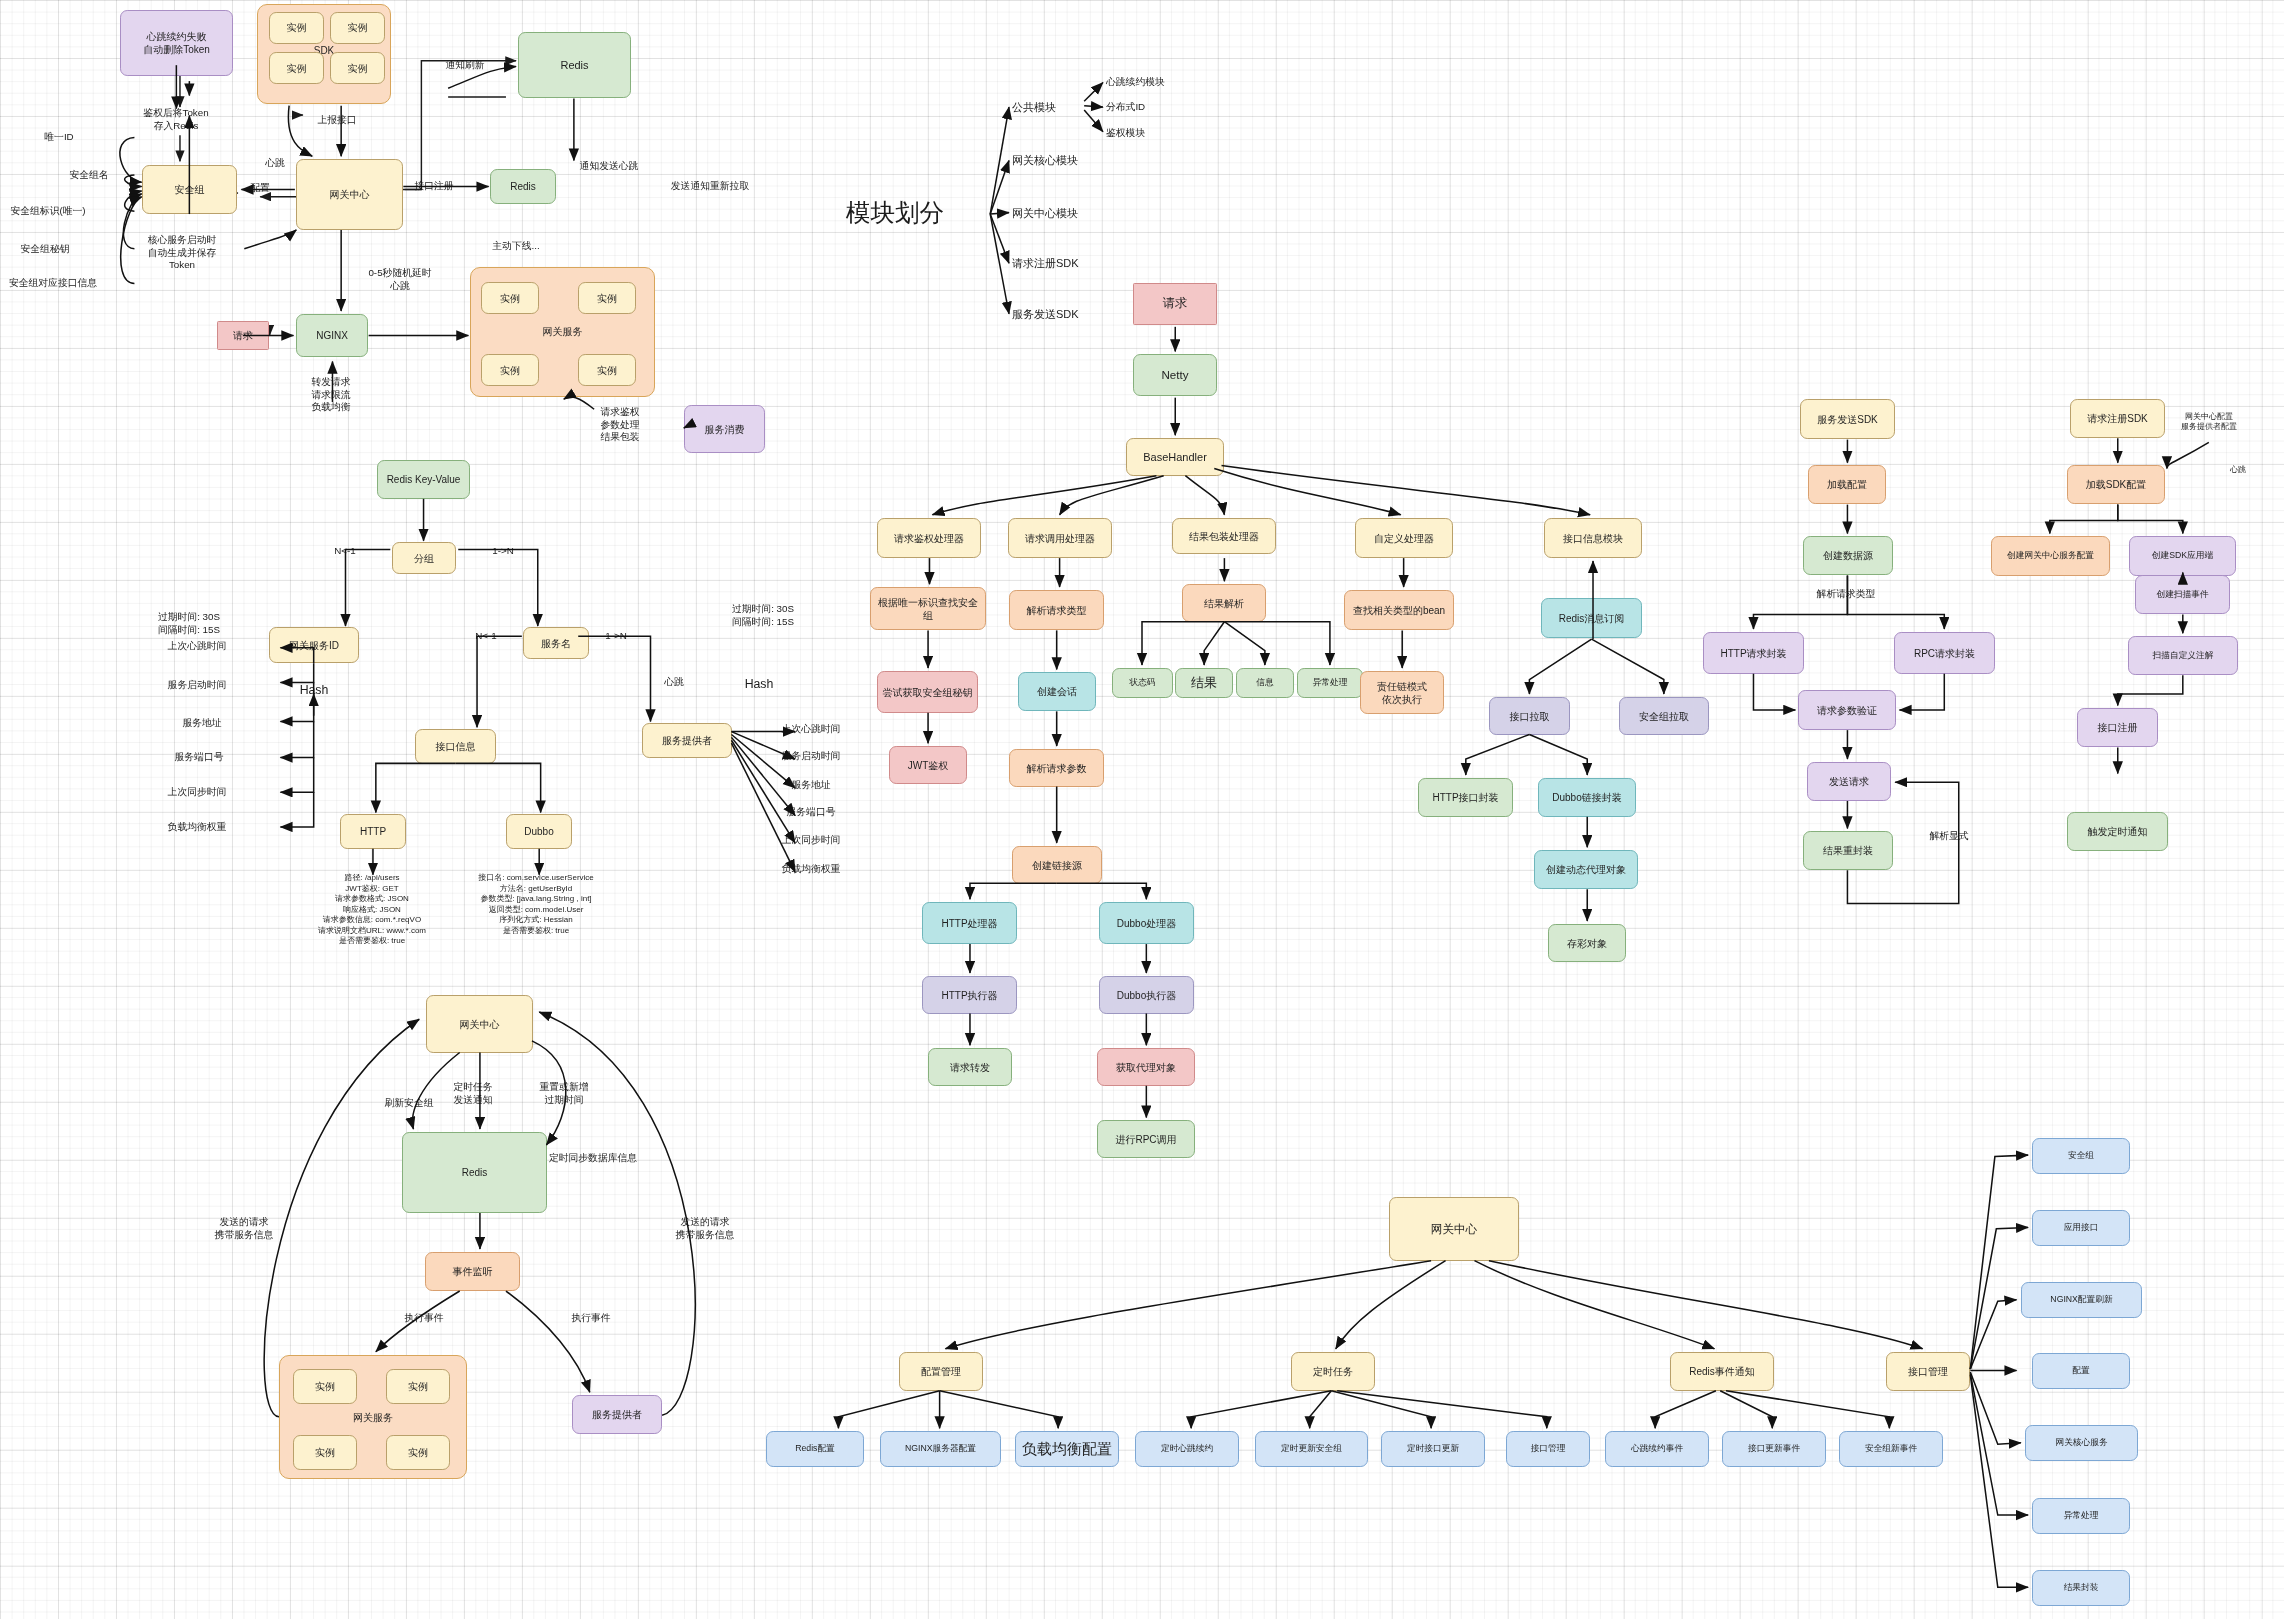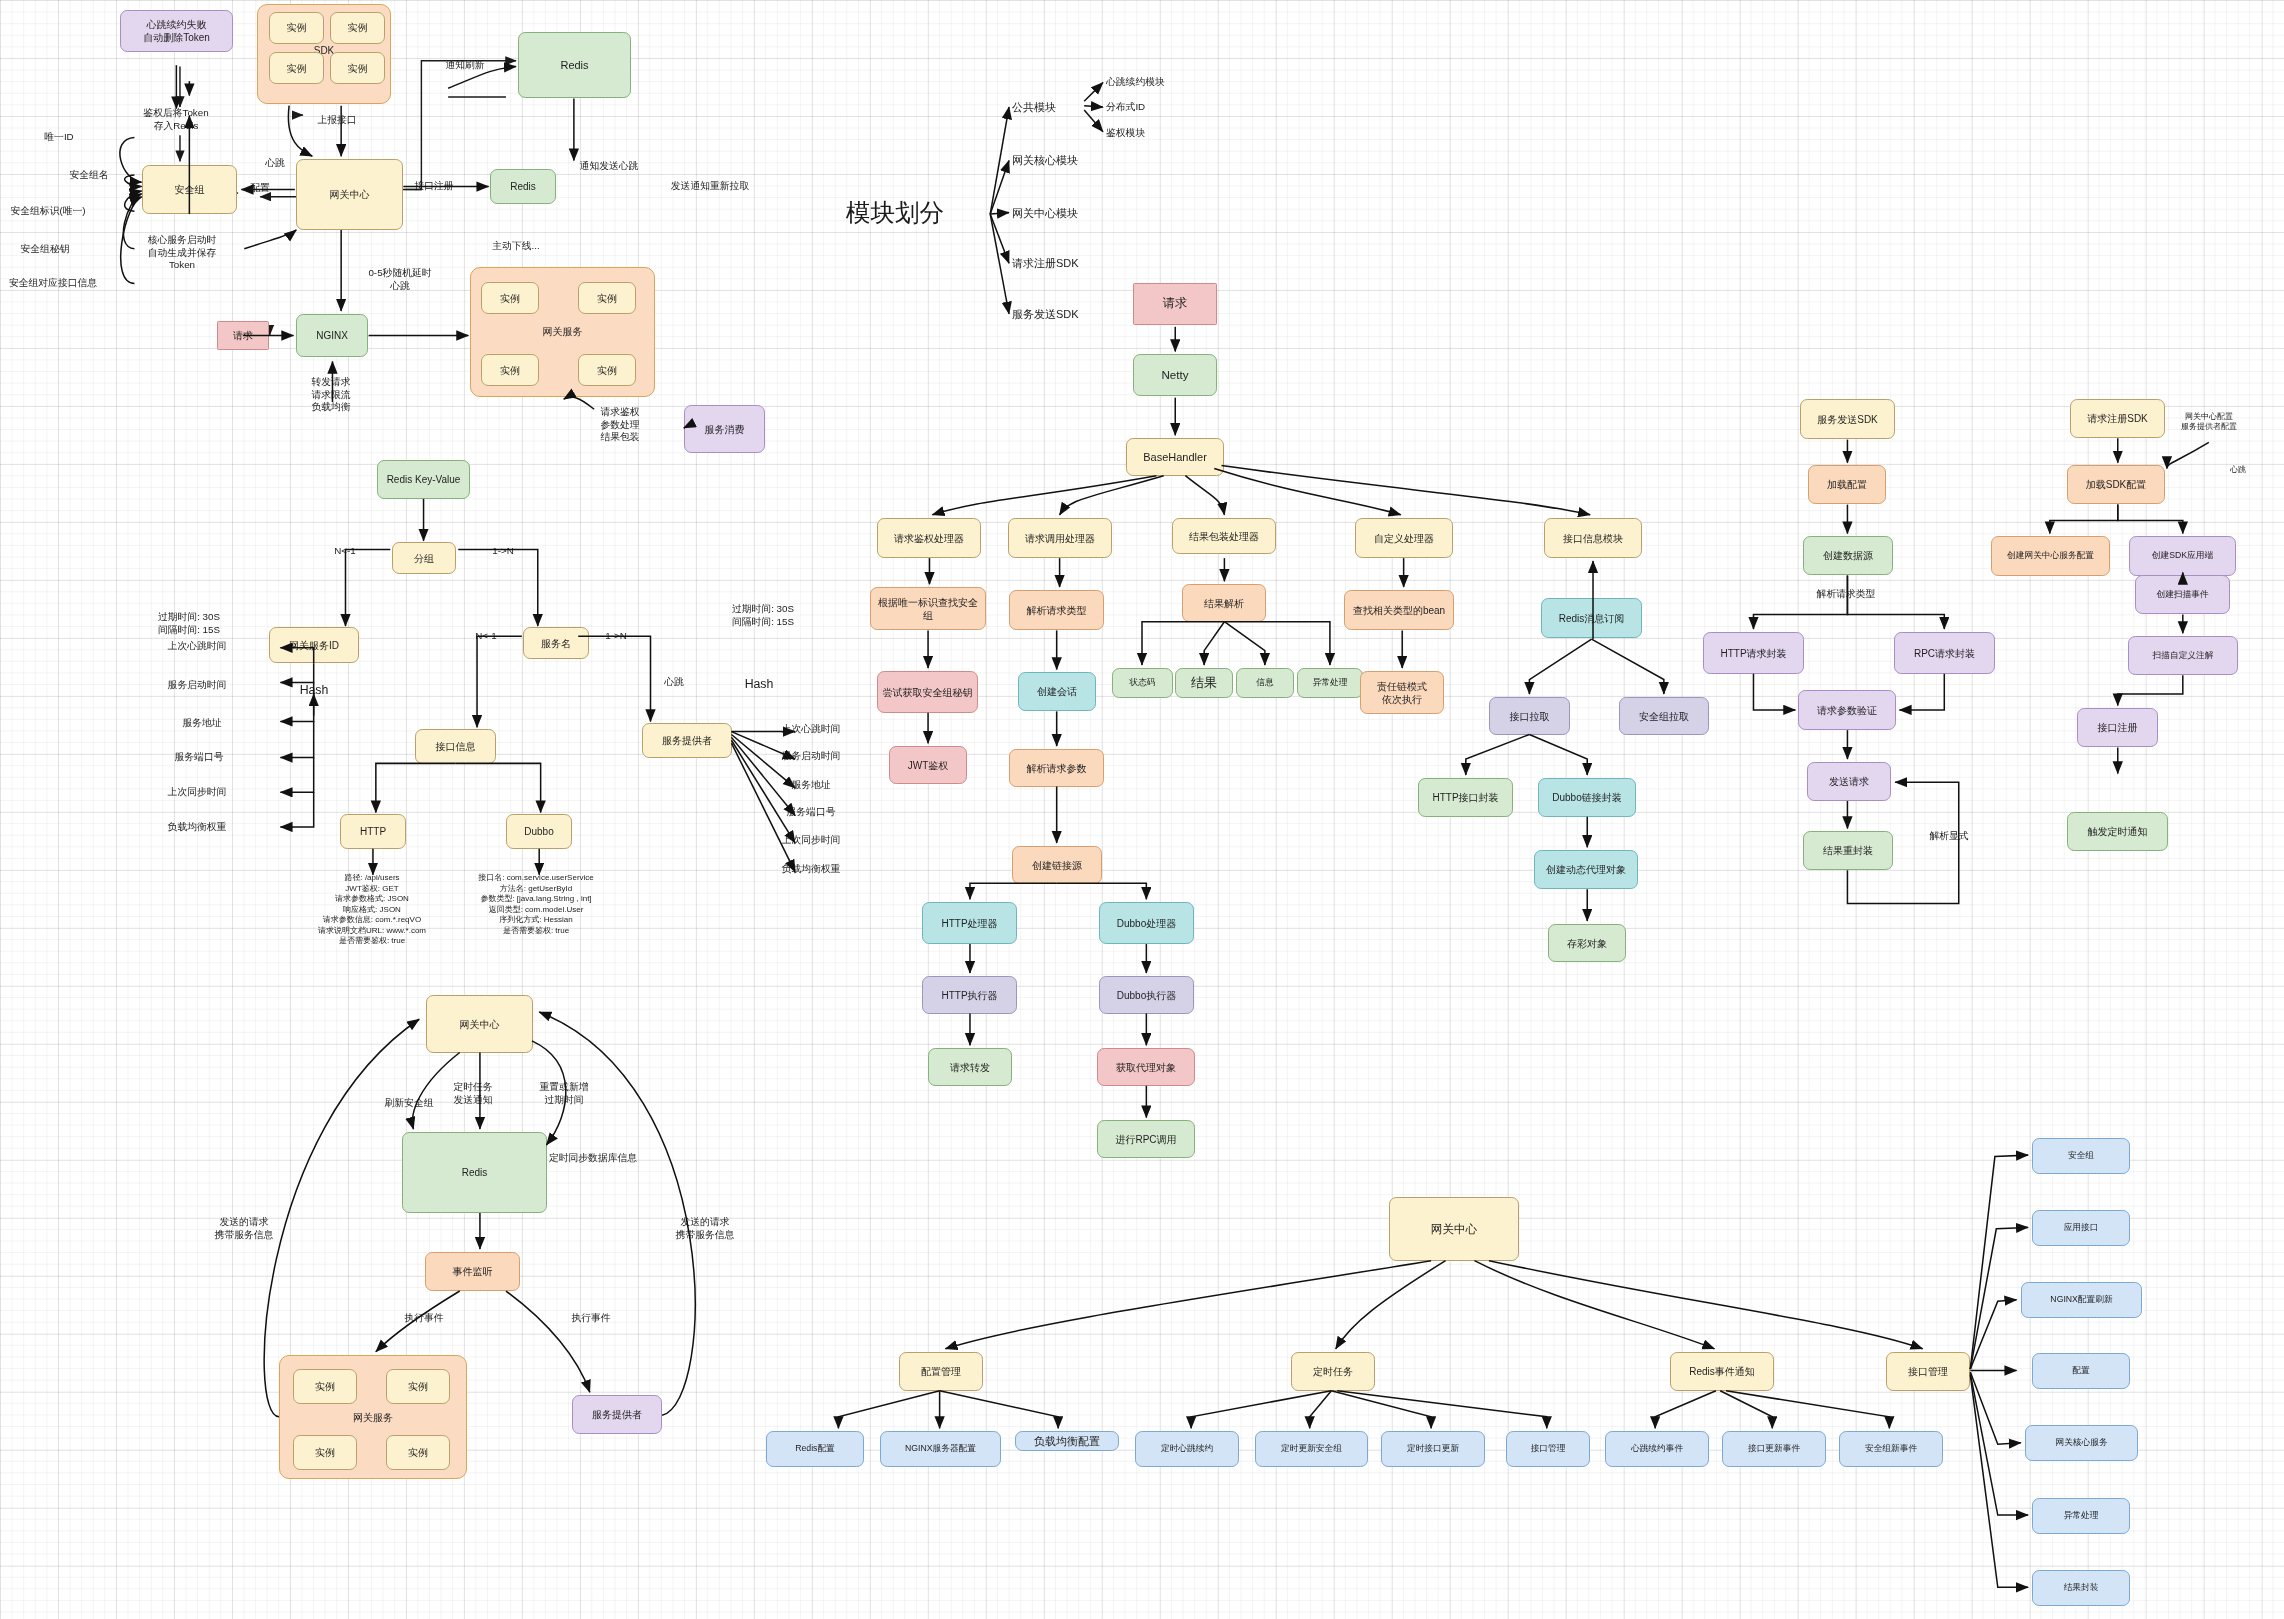--- a/index.html
+++ b/index.html
@@ -90,21 +90,21 @@
       <path d="M249,187 L249,223"></path>
       <path d="M373,450 L373,464"></path>
     </g>
     <g stroke="#1a1a1a" stroke-width="1.9" fill="none">
 
       <path d="M620,134 L700,134"></path>
       <path d="M560,262 L583,262"></path>
     </g>
   </svg>
 
-  <div class="node n-purple" style="left:120px;top:10px;width:113px;height:42px;">心跳续约失败
+  <div class="node n-purple" style="left:120px;top:10px;width:113px;height:66px;">心跳续约失败
 自动删除Token</div>
 
   <div class="grp" style="left:257px;top:4.3px;width:134px;height:100px;"></div>
   <div class="node" style="left:269px;top:11.6px;width:55px;height:32px;">实例</div>
   <div class="node" style="left:330px;top:11.6px;width:55px;height:32px;">实例</div>
   <div class="grp-label" style="left:257px;top:45px;width:134px;">SDK</div>
   <div class="node" style="left:269px;top:52px;width:55px;height:32px;">实例</div>
   <div class="node" style="left:330px;top:52px;width:55px;height:32px;">实例</div>
 
   <div class="node n-green" style="left:518px;top:32px;width:113px;height:66px;font-size:11px;">Redis</div>
@@ -300,21 +300,21 @@
   <div class="lbl" style="left:591px;top:1318px;">执行事件</div>
 
   <div class="node" style="left:1389px;top:1197px;width:130px;height:64px;font-size:11.6px;">网关中心</div>
   <div class="node" style="left:899px;top:1352px;width:84px;height:39px;">配置管理</div>
   <div class="node" style="left:1291px;top:1352px;width:84px;height:39px;">定时任务</div>
   <div class="node" style="left:1670px;top:1352px;width:104px;height:39px;">Redis事件通知</div>
   <div class="node" style="left:1886px;top:1352px;width:84px;height:39px;">接口管理</div>
 
   <div class="node n-blue" style="left:766px;top:1431px;width:98px;height:36px;font-size:8.7px;">Redis配置</div>
   <div class="node n-blue" style="left:880px;top:1431px;width:121px;height:36px;font-size:8.7px;">NGINX服务器配置</div>
-  <div class="node n-blue" style="left:1015px;top:1431px;width:104px;height:20px;font-size:11px;">负载均衡配置</div>
+  <div class="node n-blue" style="left:1015px;top:1431px;width:104px;height:36px;font-size:15px;">负载均衡配置</div>
   <div class="node n-blue" style="left:1135px;top:1431px;width:104px;height:36px;font-size:8.7px;">定时心跳续约</div>
   <div class="node n-blue" style="left:1255px;top:1431px;width:113px;height:36px;font-size:8.7px;">定时更新安全组</div>
   <div class="node n-blue" style="left:1381px;top:1431px;width:104px;height:36px;font-size:8.7px;">定时接口更新</div>
   <div class="node n-blue" style="left:1506px;top:1431px;width:84px;height:36px;font-size:8.7px;">接口管理</div>
   <div class="node n-blue" style="left:1605px;top:1431px;width:104px;height:36px;font-size:8.7px;">心跳续约事件</div>
   <div class="node n-blue" style="left:1722px;top:1431px;width:104px;height:36px;font-size:8.7px;">接口更新事件</div>
   <div class="node n-blue" style="left:1839px;top:1431px;width:104px;height:36px;font-size:8.7px;">安全组新事件</div>
 
   <div class="node n-blue" style="left:2032px;top:1138px;width:98px;height:36px;font-size:8.7px;">安全组</div>
   <div class="node n-blue" style="left:2032px;top:1210px;width:98px;height:36px;font-size:8.7px;">应用接口</div>

